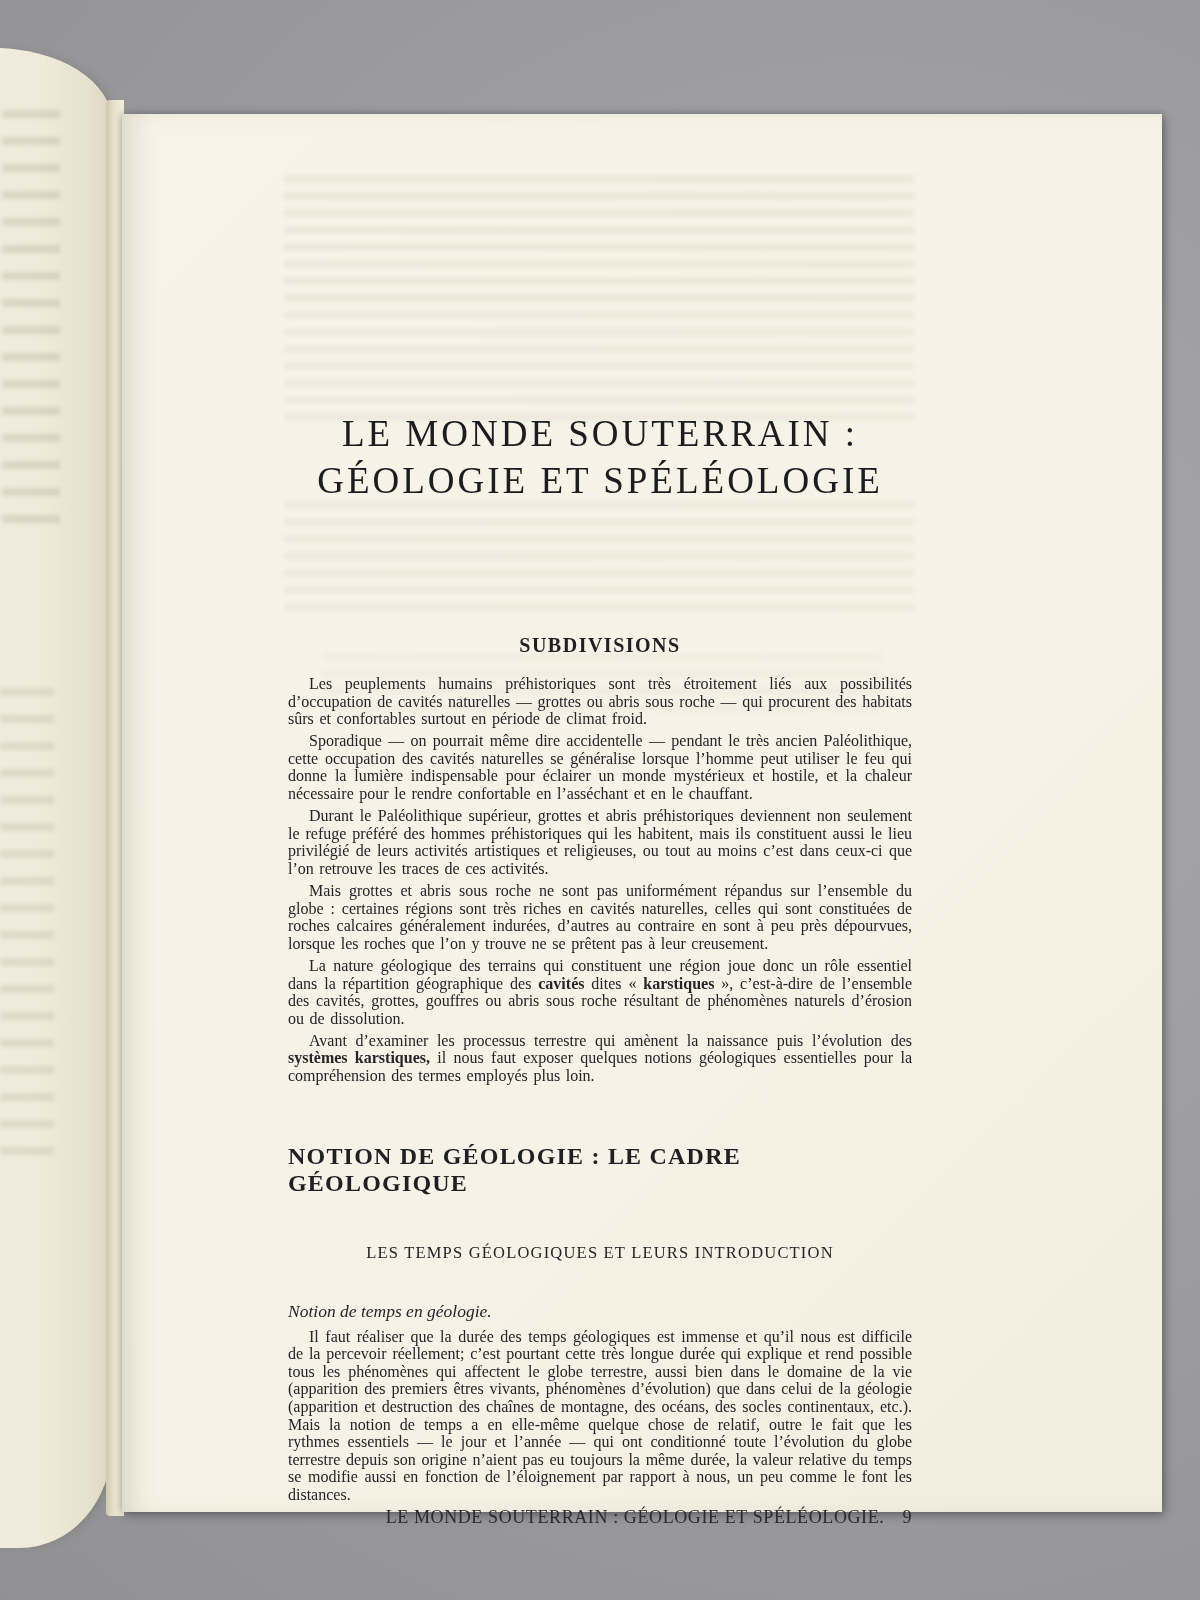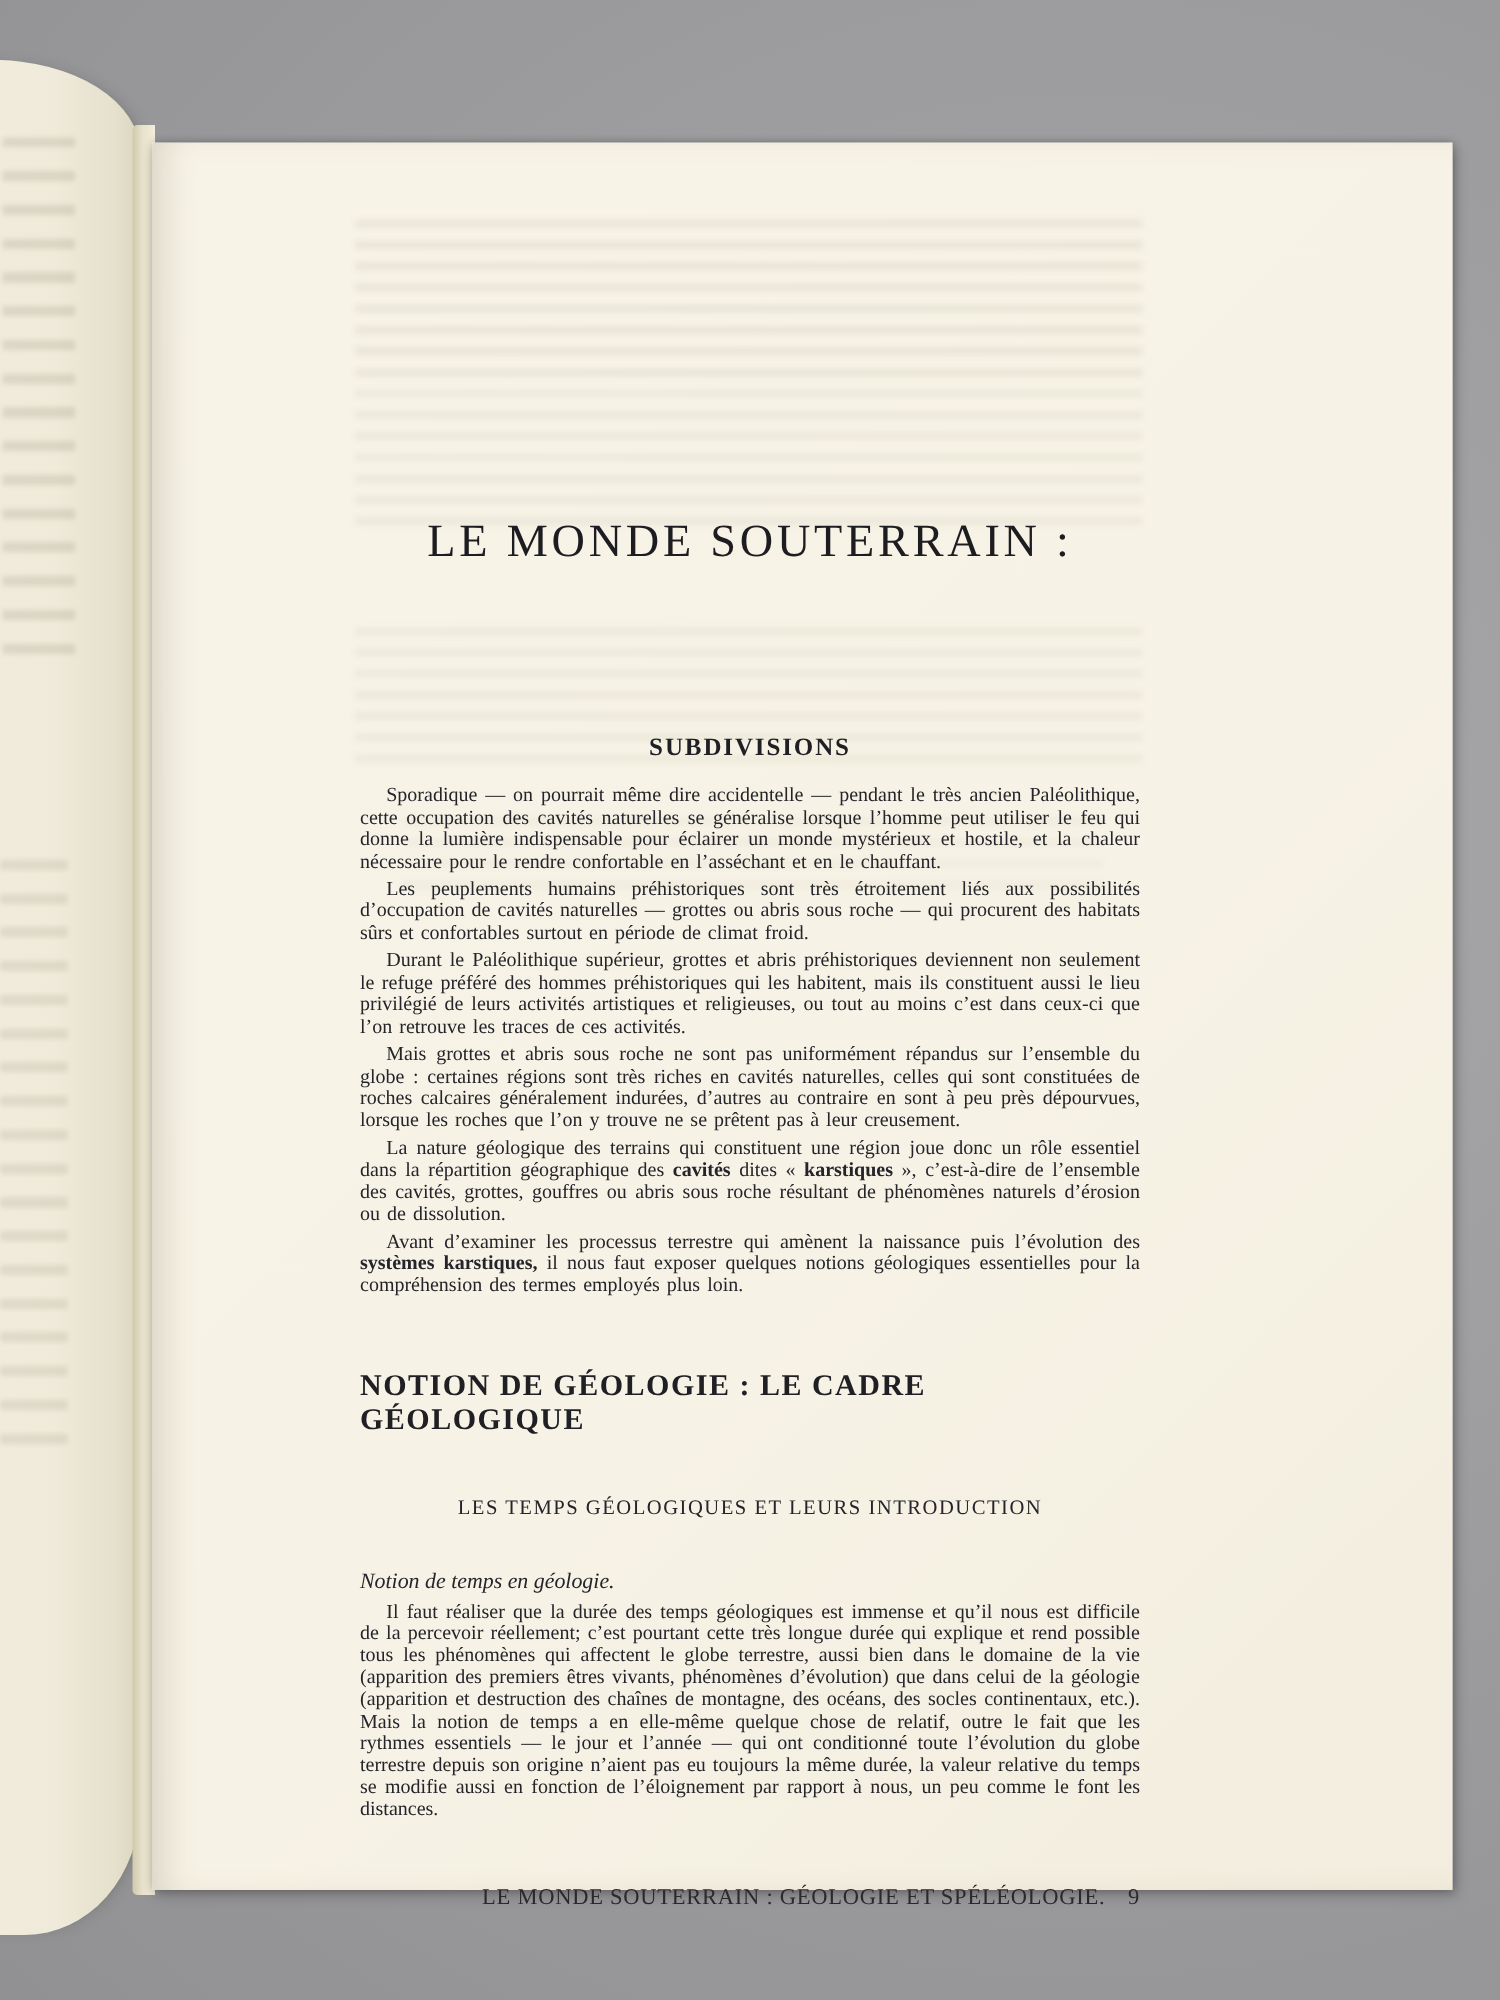--- a/index.html
+++ b/index.html
@@ -101,27 +101,28 @@
 
   <div class="main-page" style="color: rgb(36, 36, 42);">
     <div class="ghost-row g1"></div>
     <div class="ghost-row g2"></div>
     <div class="ghost-row g3"></div>
     <div class="ghost-row g4"></div>
 
     <div class="content">
       <h1 class="title">
         <div>LE MONDE SOUTERRAIN :</div>
+        <div>GÉOLOGIE ET SPÉLÉOLOGIE</div>
       </h1>
 
       <h2 class="intro-heading">SUBDIVISIONS</h2>
 
       <div class="paras">
+          <p class="para"><span>Les peuplements humains préhistoriques sont très étroitement liés aux possibilités d’occupation de cavités naturelles — grottes ou abris sous roche — qui procurent des habitats sûrs et confortables surtout en période de climat froid.</span></p>
           <p class="para"><span>Sporadique — on pourrait même dire accidentelle — pendant le très ancien Paléolithique, cette occupation des cavités naturelles se généralise lorsque l’homme peut utiliser le feu qui donne la lumière indispensable pour éclairer un monde mystérieux et hostile, et la chaleur nécessaire pour le rendre confortable en l’asséchant et en le chauffant.</span></p>
-          <p class="para"><span>Les peuplements humains préhistoriques sont très étroitement liés aux possibilités d’occupation de cavités naturelles — grottes ou abris sous roche — qui procurent des habitats sûrs et confortables surtout en période de climat froid.</span></p>
           <p class="para"><span>Durant le Paléolithique supérieur, grottes et abris préhistoriques deviennent non seulement le refuge préféré des hommes préhistoriques qui les habitent, mais ils constituent aussi le lieu privilégié de leurs activités artistiques et religieuses, ou tout au moins c’est dans ceux-ci que l’on retrouve les traces de ces activités.</span></p>
           <p class="para"><span>Mais grottes et abris sous roche ne sont pas uniformément répandus sur l’ensemble du globe : certaines régions sont très riches en cavités naturelles, celles qui sont constituées de roches calcaires généralement indurées, d’autres au contraire en sont à peu près dépourvues, lorsque les roches que l’on y trouve ne se prêtent pas à leur creusement.</span></p>
           <p class="para"><span>La nature géologique des terrains qui constituent une région joue donc un rôle essentiel dans la répartition géographique des </span><span class="bold">cavités</span><span> dites « </span><span class="bold">karstiques</span><span> », c’est-à-dire de l’ensemble des cavités, grottes, gouffres ou abris sous roche résultant de phénomènes naturels d’érosion ou de dissolution.</span></p>
           <p class="para"><span>Avant d’examiner les processus terrestre qui amènent la naissance puis l’évolution des </span><span class="bold">systèmes karstiques,</span><span> il nous faut exposer quelques notions géologiques essentielles pour la compréhension des termes employés plus loin.</span></p>
         </div>
 
       <h2 class="geo-heading">NOTION DE GÉOLOGIE : LE CADRE GÉOLOGIQUE</h2>
 
       <h3 class="geo-subheading">LES TEMPS GÉOLOGIQUES ET LEURS INTRODUCTION</h3>
 

